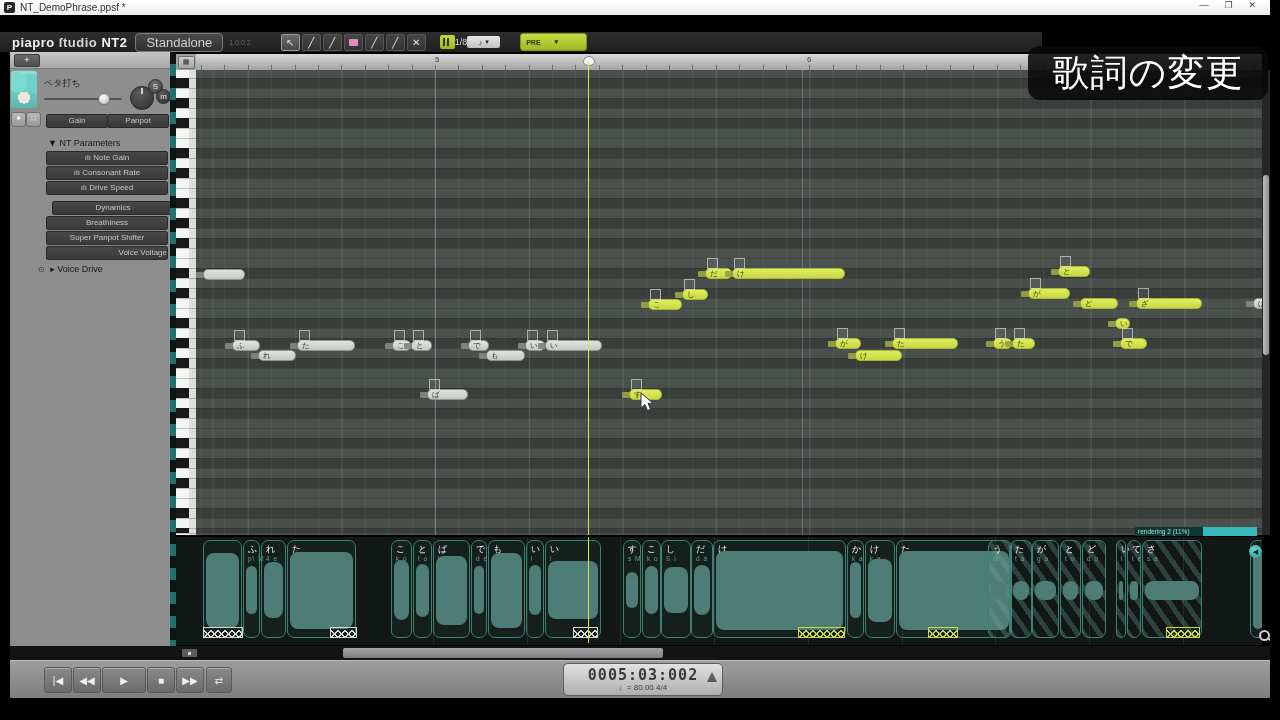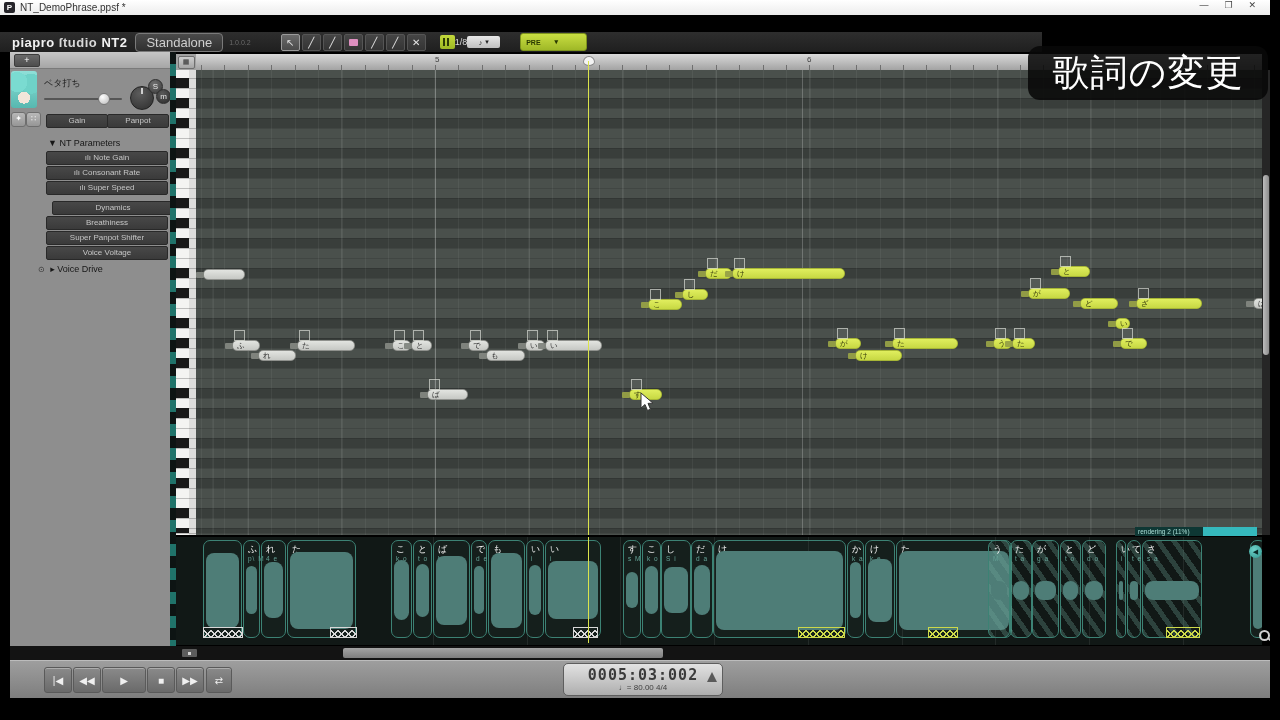--- a/index.html
+++ b/index.html
@@ -234,27 +234,27 @@
     <div id="vol-knob"></div>
     <div id="pan-knob"></div>
     <div class="sm-badge" id="solo-badge">S</div>
     <div class="sm-badge" id="mute-badge">m</div>
     <div class="sb-btn" style="left:36px;top:62px;width:60px;">Gain</div>
     <div class="sb-btn" style="left:97px;top:62px;width:60px;">Panpot</div>
     <div id="nt-label">▼ NT Parameters</div>
     <div id="nt-params">
         <div class="sb-btn" style="left: 36px; top: 99px; width: 120px;">ılı Note Gain</div>
         <div class="sb-btn" style="left: 36px; top: 114px; width: 120px;">ılı Consonant Rate</div>
-        <div class="sb-btn" style="left: 36px; top: 129px; width: 120px;">ılı Super Speed</div>
+        <div class="sb-btn" style="left: 36px; top: 129px; width: 120px;">ılı Drive Speed</div>
       </div>
     <div id="fx-list">
         <div class="sb-btn" style="left: 36px; top: 149px; width: 120px; margin-left: 6px;">Dynamics</div>
         <div class="sb-btn" style="left: 36px; top: 164px; width: 120px;">Breathiness</div>
         <div class="sb-btn" style="left: 36px; top: 179px; width: 120px;">Super Panpot Shifter</div>
-        <div class="sb-btn" style="left: 36px; top: 194px; width: 120px;">Voice Voltage</div>
+        <div class="sb-btn" style="left: 36px; top: 194px; width: 120px; text-align: right;">Voice Voltage</div>
       </div>
     <div id="voice-drive">
       <span class="pwr">⊙</span>
       <span>▸</span>
       <span>Voice Drive</span>
     </div>
   </div>
 
   <div class="abs" id="track-strip"></div>
 

